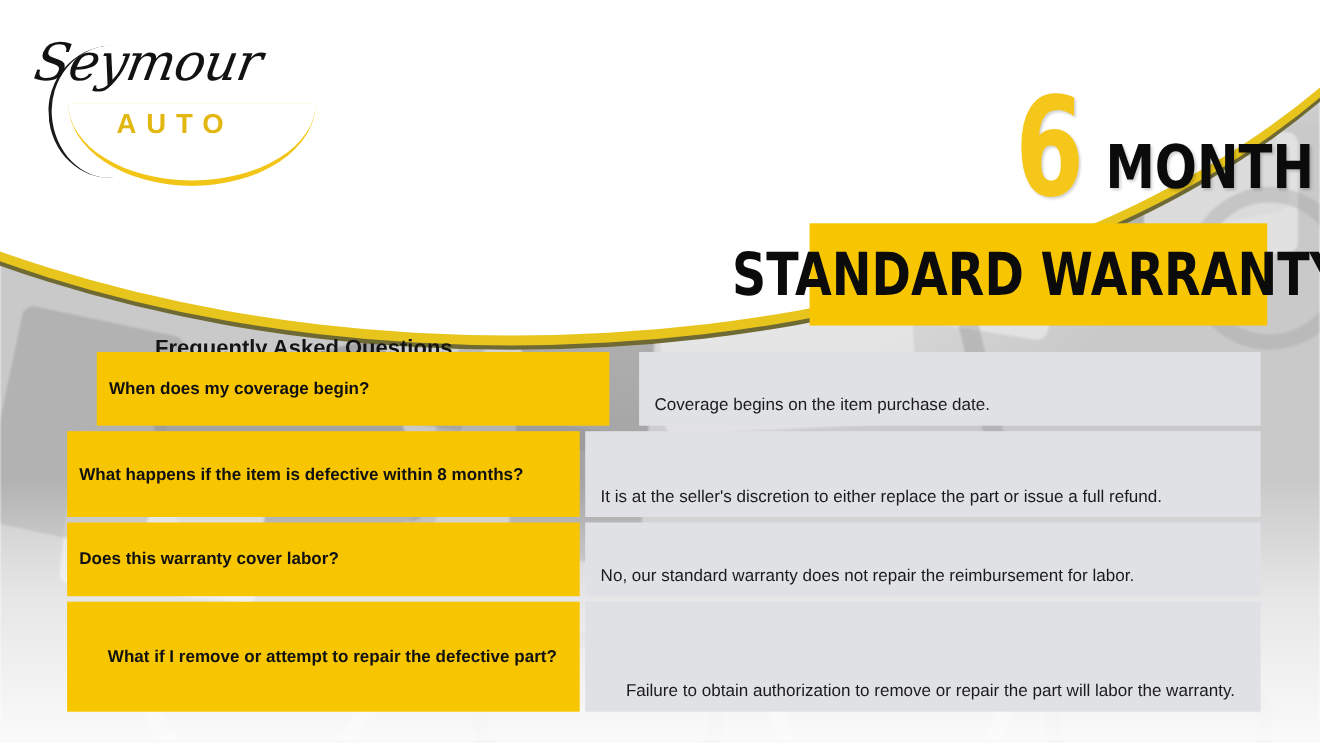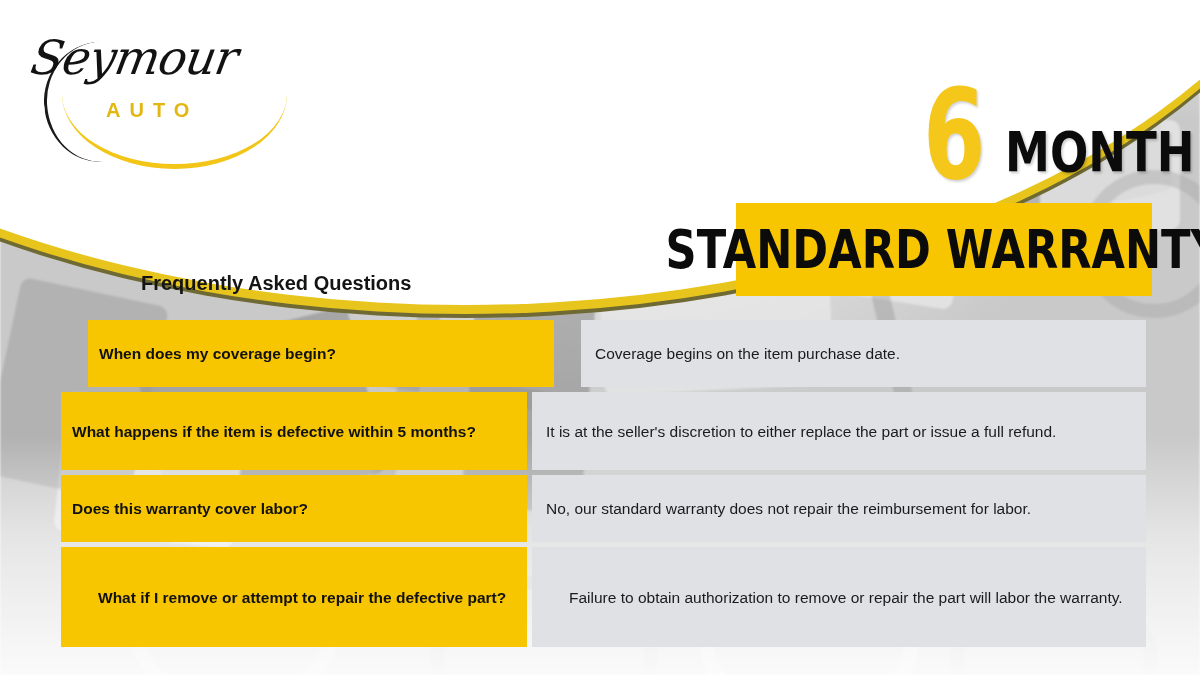--- a/index.html
+++ b/index.html
@@ -57,21 +57,21 @@
   #logo .word{
     position:absolute;left:8px;top:8px;
     font-family:"DejaVu Serif","Liberation Serif",serif;
     font-style:italic;font-weight:400;font-size:47px;color:#121212;
     letter-spacing:-1px;
     transform:skewX(-10deg);
   }
   #logo .auto{
     position:absolute;left:82px;top:77px;
     font-family:"Liberation Sans","DejaVu Sans",sans-serif;
-    font-weight:700;font-size:20px;color:#e3b712;letter-spacing:9px;
+    font-weight:700;font-size:25px;color:#e3b712;letter-spacing:9px;
   }
   #logo .swish{
     position:absolute;left:38px;top:72px;width:225px;height:70px;
     border-bottom:5px solid #f2c516;
     border-radius:0 0 50% 50%/0 0 100% 100%;
   }
   #logo .swishdk{
     position:absolute;left:20px;top:20px;width:96px;height:120px;
     border-left:3px solid #1a1a1a;
     border-radius:60% 0 0 55%/50% 0 0 50%;
@@ -103,21 +103,21 @@
   }
   #band .txt{
     font-family:"DejaVu Sans","Liberation Sans",sans-serif;
     font-weight:700;font-size:54px;line-height:54px;color:#0b0b0b;
     transform:scaleX(.80);transform-origin:center center;
     white-space:nowrap;
   }
 
   
   #faqTitle{
-    position:absolute;left:141px;top:272px;
+    position:absolute;left:141px;top:306px;
     font-family:"Liberation Sans","DejaVu Sans",sans-serif;
     font-weight:700;font-size:20px;color:#141414;
   }
 
   #table{
     position:absolute;left:61px;top:320px;width:1085px;
   }
   .row{display:flex;margin-bottom:5px;}
   .q{
     width:466px;background:#f8c600;color:#111;
@@ -126,21 +126,21 @@
     display:flex;align-items:center;
     box-sizing:border-box;
   }
   .a{
     flex:1;background:#dfe1e5;color:#1b1b1b;
     font-weight:400;font-size:15.5px;line-height:21px;
     padding:8px 12px 8px 14px;
     text-align:justify;
     box-sizing:border-box;
     margin-left:5px;
-    display:flex;align-items:center;
+    display:flex;align-items:flex-end;
   }
   .a span{display:block;width:100%;}
   .r1 .q,.r1 .a{height:67px;margin-left:27px;}
   .r2 .q,.r2 .a{height:78px;}
   .r3 .q,.r3 .a{height:67px;}
   .r4 .q,.r4 .a{height:100px;padding-left:37px;}
   .r1 .a span{text-align:left;}
 </style>
 </head>
 <body>
@@ -195,21 +195,21 @@
   <div id="faqTitle">Frequently Asked Questions</div>
 
   <div id="table">
     <div class="row r1">
       <div class="q">When does my coverage begin?</div>
       <div class="a">
           <span>Coverage begins on the item purchase date.</span>
         </div>
     </div>
     <div class="row r2">
-      <div class="q">What happens if the item is defective within 5 months?</div>
+      <div class="q">What happens if the item is defective within 8 months?</div>
       <div class="a">
           <span>It is at the seller's discretion to either replace the part or issue a full refund.</span>
         </div>
     </div>
     <div class="row r3">
       <div class="q">Does this warranty cover labor?</div>
       <div class="a">
           <span>No, our standard warranty does not repair the reimbursement for labor.</span>
         </div>
     </div>

